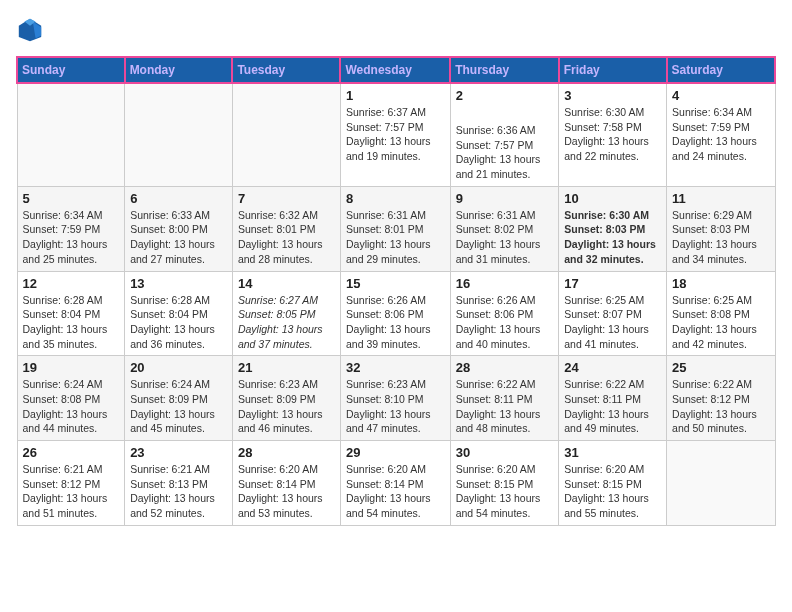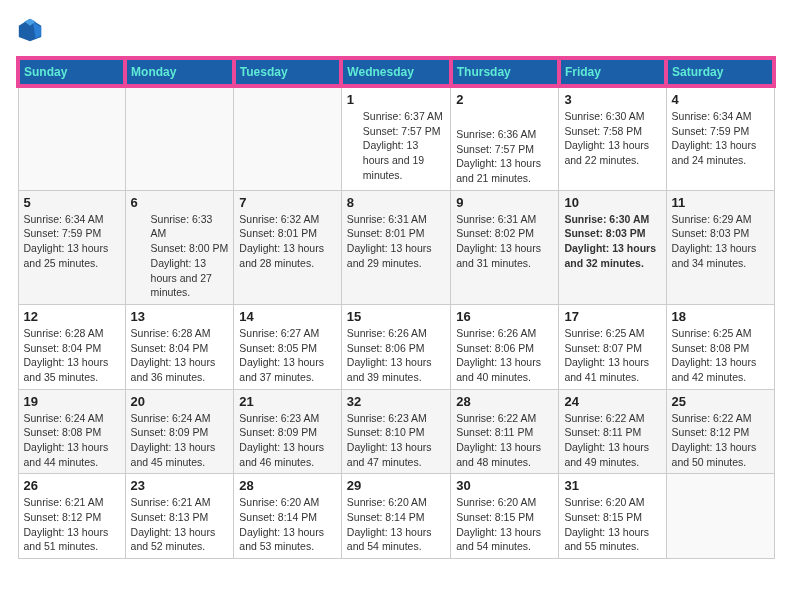--- a/index.html
+++ b/index.html
@@ -45,26 +45,26 @@
       font-weight: normal;
       color: #333;
     }
     .calendar {
       width: 100%;
       border-collapse: collapse;
       font-size: 11px;
     }
     .calendar thead th {
       background: #1a5fa8;
-      color: #5eead4;
+      color: #c4b5fd;
       padding: 5px 4px;
       text-align: left;
       font-size: 12px;
       font-weight: bold;
-      border: 4px solid #ec4899;
+      border: 2px solid #ec4899;
     }
     .calendar tbody td {
       border: 1px solid #ccc;
       vertical-align: top;
       padding: 4px 5px;
       width: 113px;
       min-height: 80px;
       background: #fff;
     }
     .calendar tbody tr:nth-child(even) td {
@@ -119,21 +119,21 @@
           <th>Saturday</th>
         </tr>
     </thead>
     <tbody id="calendar-body">
     <tr>
           <td class="empty-cell"></td>
           <td class="empty-cell"></td>
           <td class="empty-cell"></td>
           <td>
             <div class="day-number">1</div>
-            <div class="day-info" style="white-space: pre-line; margin-left: 16px;">Sunrise: 6:37 AM
+            <div class="day-info" style="white-space: pre-line;">Sunrise: 6:37 AM
 Sunset: 7:57 PM
 Daylight: 13 hours and 19 minutes.</div>
           </td>
           <td>
             <div class="day-number">2</div>
             <div class="day-info" style="white-space: pre-line; margin-top: 20px;">Sunrise: 6:36 AM
 Sunset: 7:57 PM
 Daylight: 13 hours and 21 minutes.</div>
           </td>
           <td>
@@ -151,21 +151,21 @@
         </tr>
         <tr>
           <td>
             <div class="day-number">5</div>
             <div class="day-info" style="white-space: pre-line;">Sunrise: 6:34 AM
 Sunset: 7:59 PM
 Daylight: 13 hours and 25 minutes.</div>
           </td>
           <td>
             <div class="day-number">6</div>
-            <div class="day-info" style="white-space: pre-line; margin-left: 20px;">Sunrise: 6:33 AM
+            <div class="day-info" style="white-space: pre-line;">Sunrise: 6:33 AM
 Sunset: 8:00 PM
 Daylight: 13 hours and 27 minutes.</div>
           </td>
           <td>
             <div class="day-number">7</div>
             <div class="day-info" style="white-space: pre-line;">Sunrise: 6:32 AM
 Sunset: 8:01 PM
 Daylight: 13 hours and 28 minutes.</div>
           </td>
           <td>
@@ -201,21 +201,21 @@
 Daylight: 13 hours and 35 minutes.</div>
           </td>
           <td>
             <div class="day-number">13</div>
             <div class="day-info" style="white-space: pre-line;">Sunrise: 6:28 AM
 Sunset: 8:04 PM
 Daylight: 13 hours and 36 minutes.</div>
           </td>
           <td>
             <div class="day-number">14</div>
-            <div class="day-info" style="white-space: pre-line;">Sunrise: 6:27 AM
+            <div class="day-info" style="white-space: pre-line; font-style: italic;">Sunrise: 6:27 AM
 Sunset: 8:05 PM
 Daylight: 13 hours and 37 minutes.</div>
           </td>
           <td>
             <div class="day-number">15</div>
             <div class="day-info" style="white-space: pre-line;">Sunrise: 6:26 AM
 Sunset: 8:06 PM
 Daylight: 13 hours and 39 minutes.</div>
           </td>
           <td>

